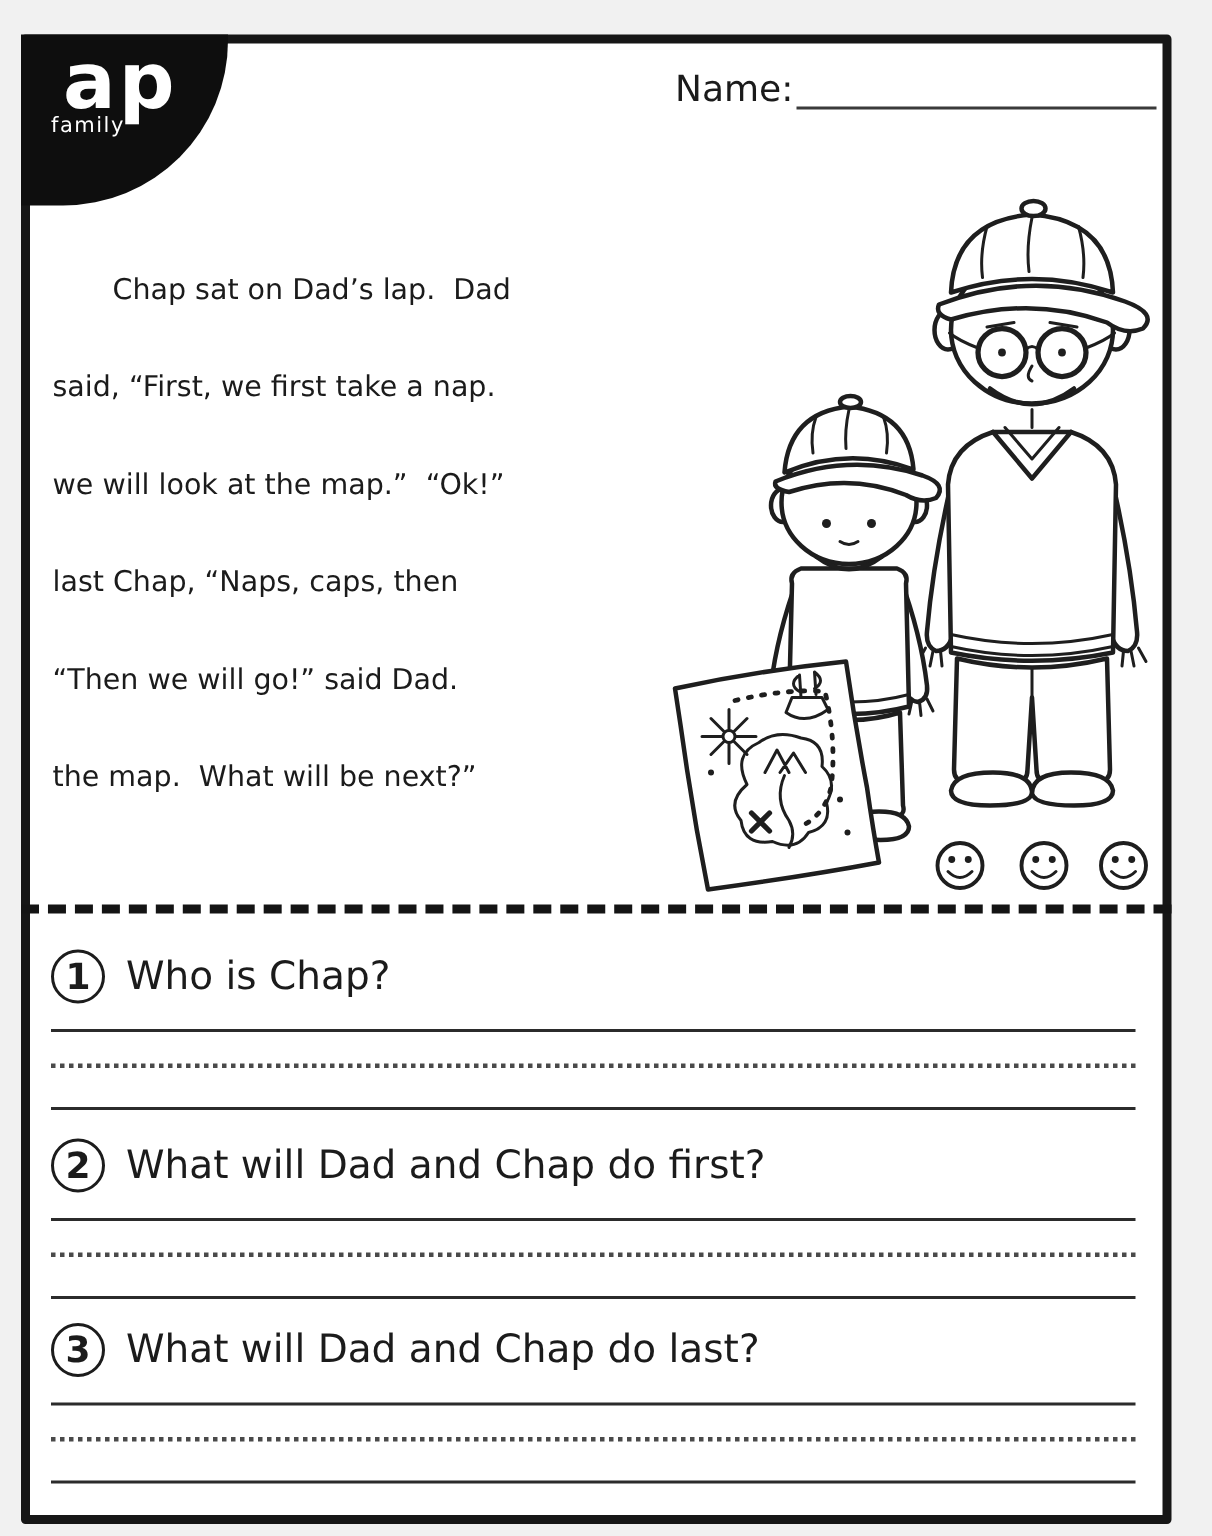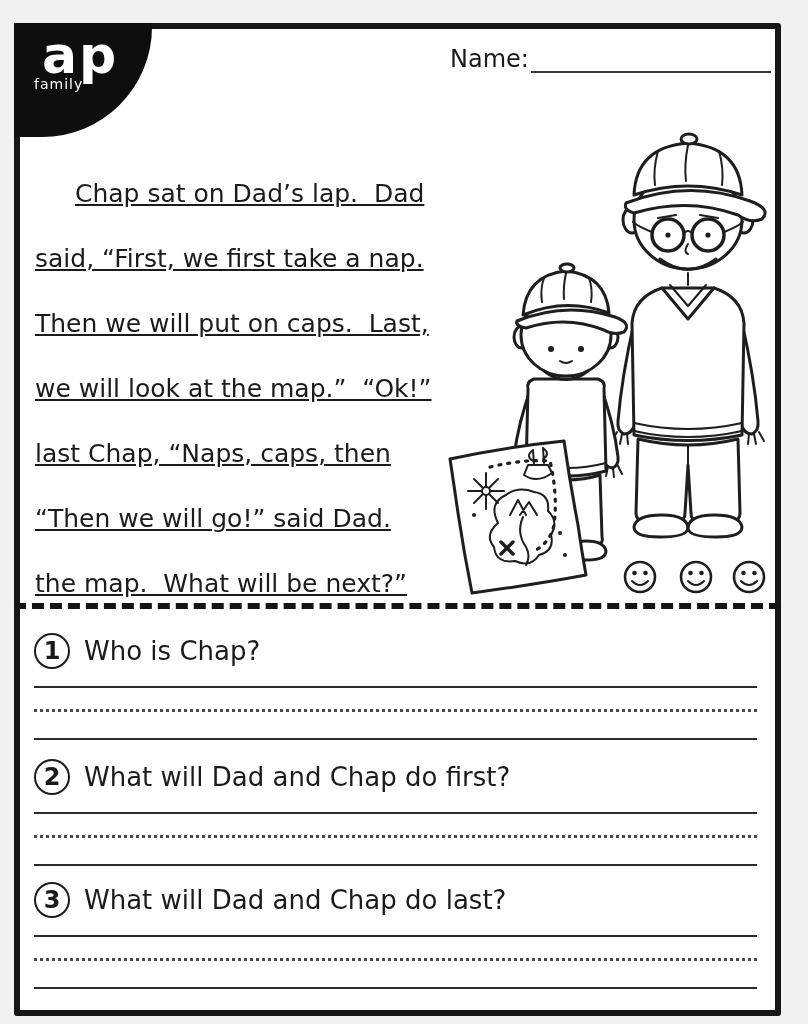--- a/index.html
+++ b/index.html
@@ -31,21 +31,21 @@
   .badge .ap { font-size:52px; font-weight:bold; margin:4px 0 0 28px; letter-spacing:2px; line-height:1.1; }
   .badge .family { font-size:14px; margin:-8px 0 0 20px; letter-spacing:1px; }
   
   .name-row { position:absolute; top:16px; left:430px; font-size:24px; font-weight:normal; white-space:nowrap; }
   .name-line { display:inline-block; width:240px; height:26px; border-bottom:2.5px solid #3a3a3a; vertical-align:bottom; margin-left:2px; }
   
   .title-wrap { position:absolute; top:58px; left:0; width:100%; text-align:center; }
   .title-text { display:inline-block; font-size:45px; font-weight:bold; letter-spacing:1px; border-bottom:4px solid #141414; padding:0 8px 4px; }
   
   .passage { position:absolute; left:15px; top:132px; width:470px; z-index:2; }
-  .passage-line { height:65px; line-height:65px; font-size:25px; white-space:pre;text-decoration:underline; }
+  .passage-line { height:65px; line-height:65px; font-size:19px; white-space:pre; }
   .passage-line:first-child { text-indent:40px; }
   
   .illustration { position:absolute; left:418px; top:94px; width:342px; height:478px; z-index:1; }
   
   .divider { position:absolute; left:-6px; right:-6px; top:574px; border-top:6px dashed #141414; z-index:3; }
   
   .question { position:absolute; left:14px; right:18px; }
   .q1 { top:601px; } .q2 { top:727px; } .q3 { top:850px; }
   .q-head { display:flex; align-items:center; gap:14px; height:42px; }
   .q-num {
@@ -74,21 +74,20 @@
   </div>
 
   <div class="name-row">
     <span>Name:</span><span class="name-line"></span>
   </div>
 
 
   <div class="passage">
     <div class="passage-line">Chap sat on Dad’s lap.  Dad</div>
     <div class="passage-line">said, “First, we first take a nap.</div>
-    <div class="passage-line">Then we will put on caps.  Last,</div>
     <div class="passage-line">we will look at the map.”  “Ok!”</div>
     <div class="passage-line">last Chap, “Naps, caps, then</div>
     <div class="passage-line">“Then we will go!” said Dad.</div>
     <div class="passage-line">the map.  What will be next?”</div>
   </div>
 
   <svg class="illustration" viewBox="0 0 342 478" aria-hidden="true">
 
     <g>
 

